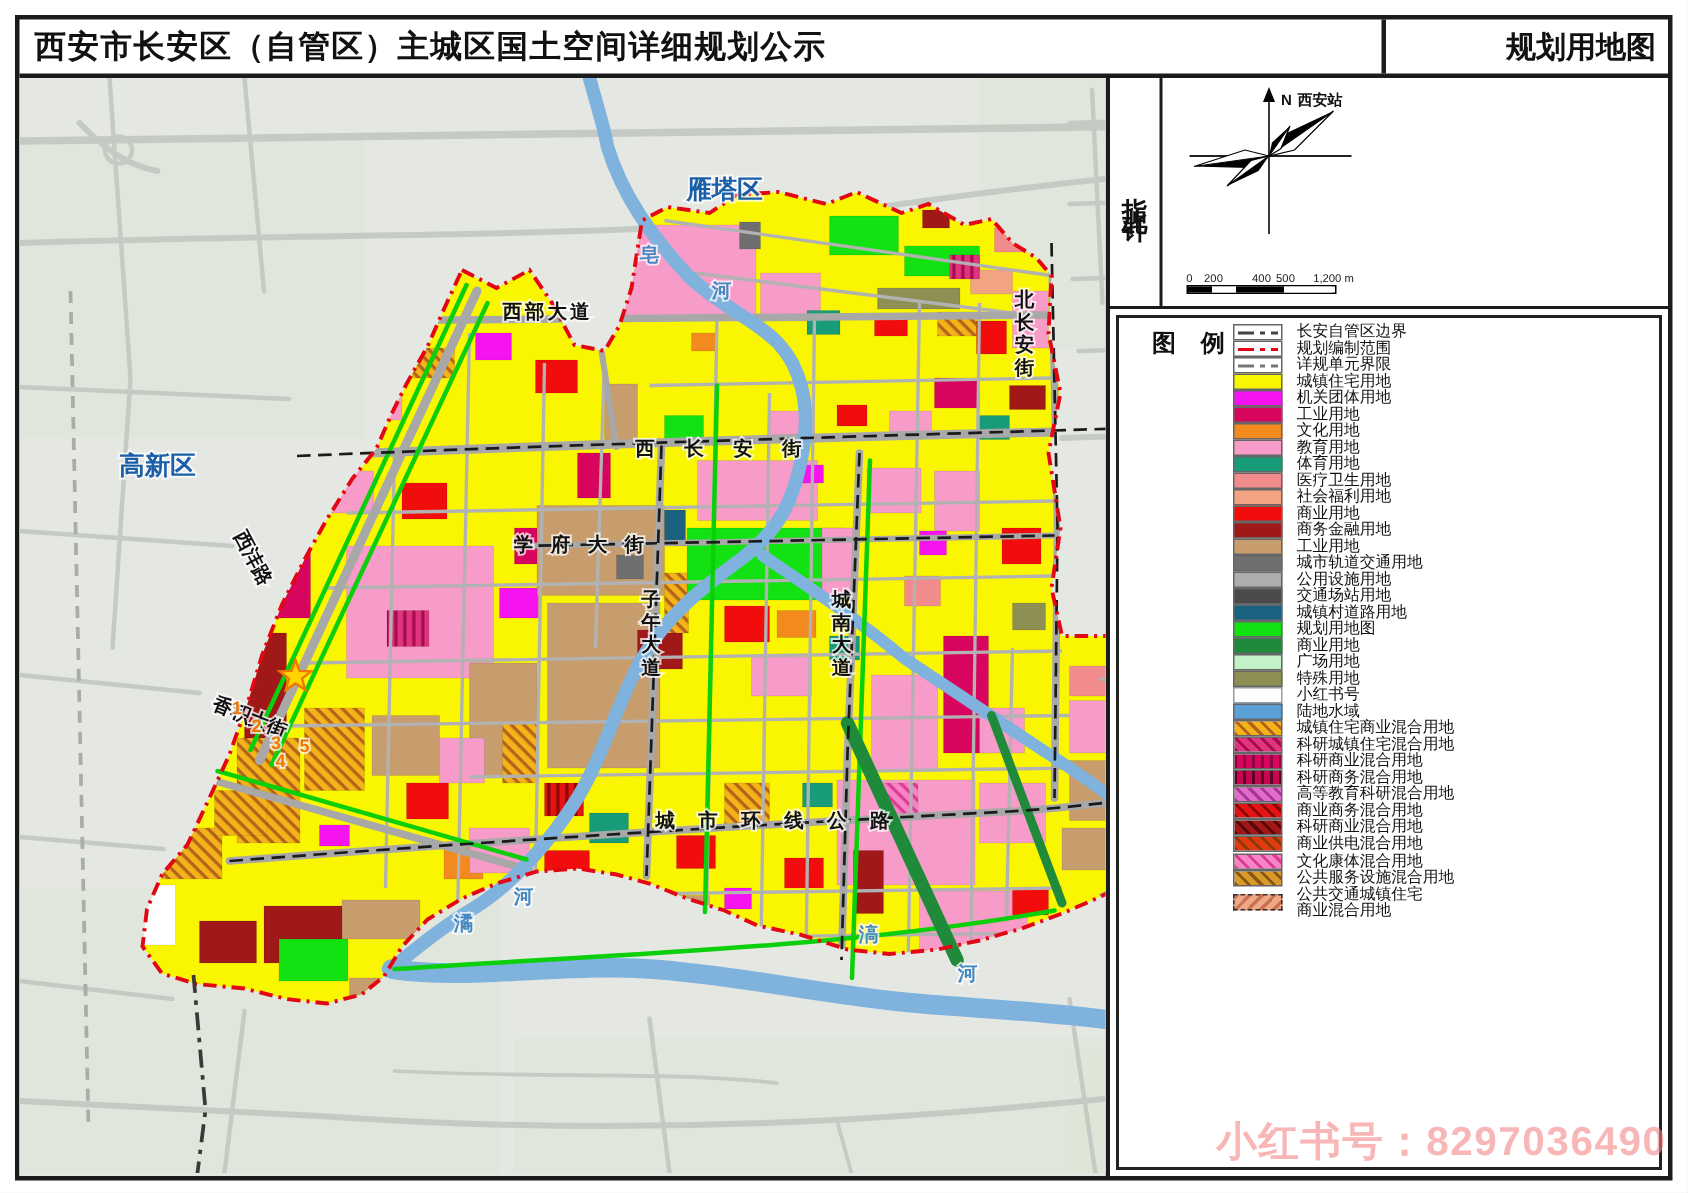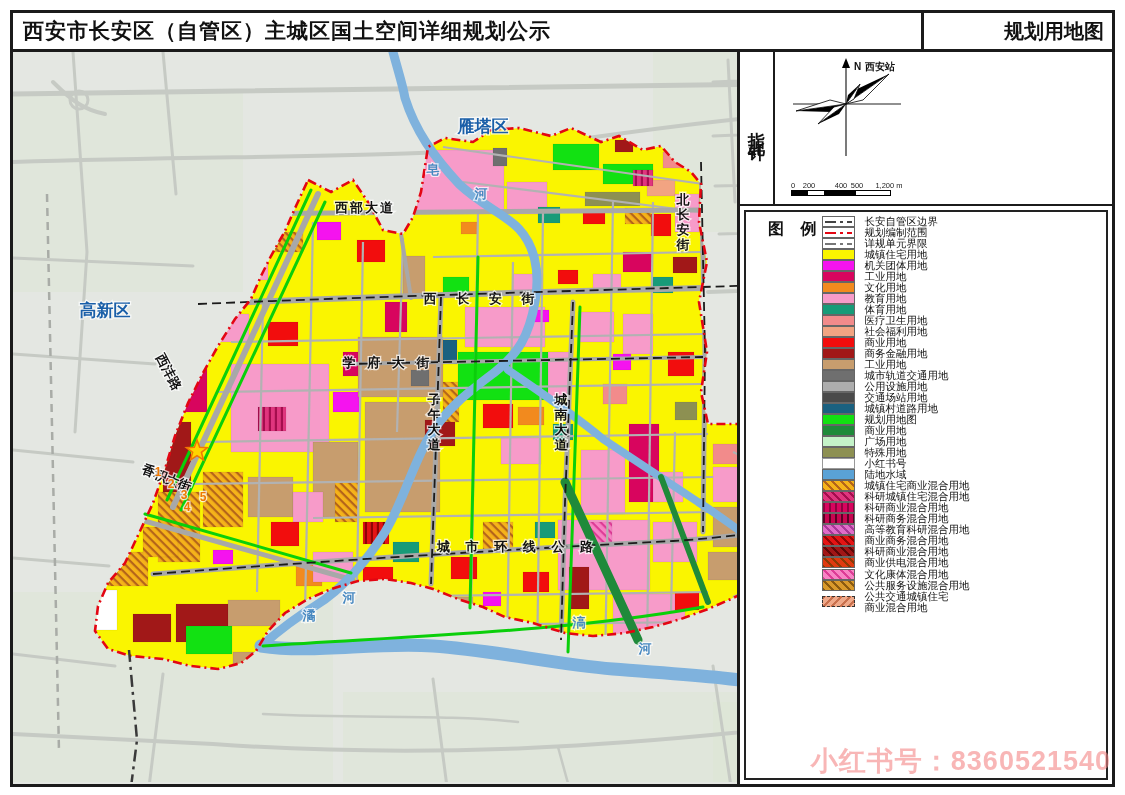--- a/index.html
+++ b/index.html
@@ -511,13 +511,13 @@
             <div class="legend-row">
               <div class="sw" style="background: repeating-linear-gradient(135deg, rgb(201, 112, 77) 0px, rgb(201, 112, 77) 2px, rgb(239, 169, 138) 2px, rgb(239, 169, 138) 6px); border: 1px dashed rgb(51, 51, 51);"></div>
               <span class="legend-label">公共交通城镇住宅
 商业混合用地</span>
             </div>
           </div>
       </div>
     </div>
   </div>
 </div>
-<div class="watermark">小红书号：8360521540</div>
+<div class="watermark">小红书号：8297036490</div>
 
 </body></html>

